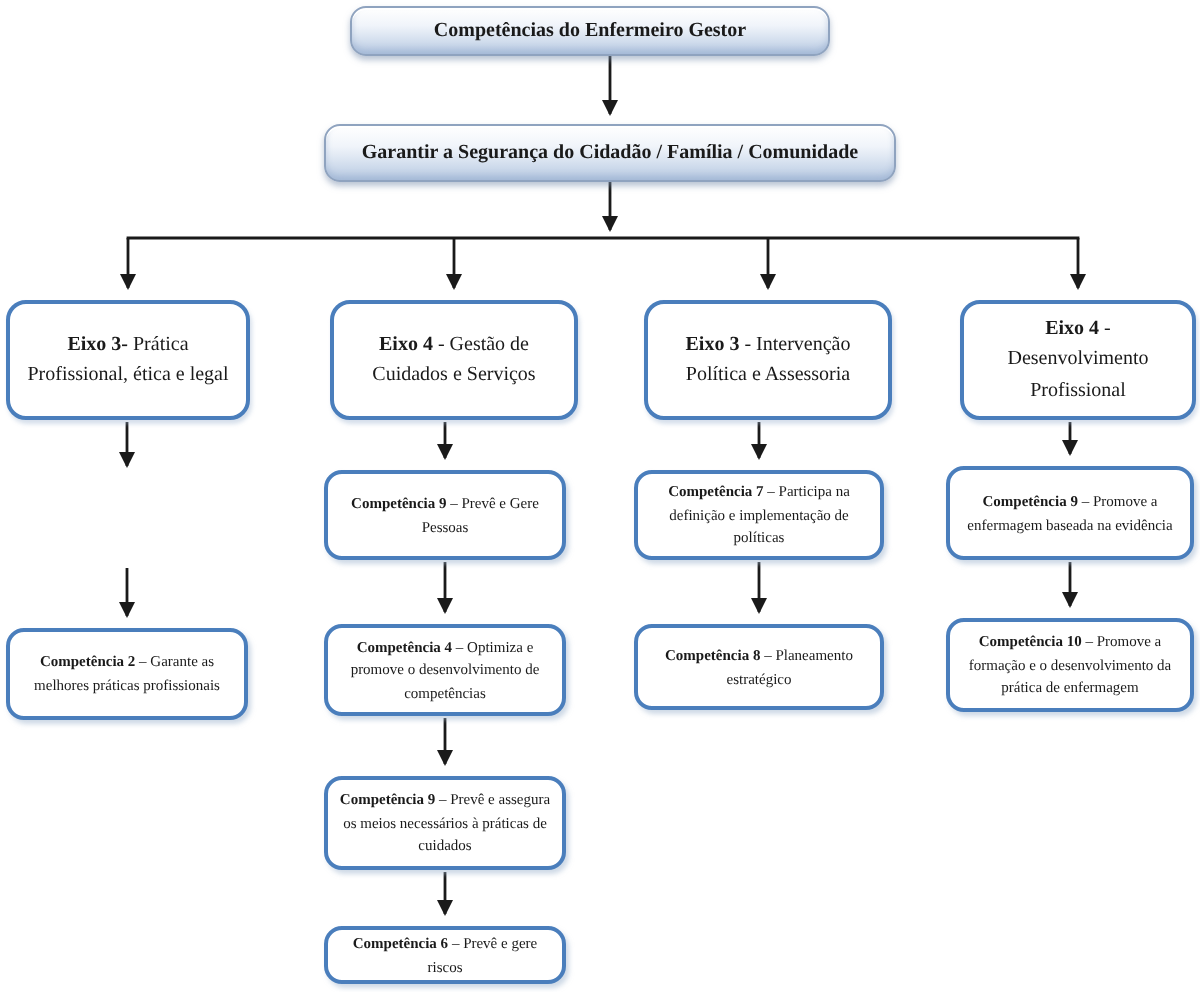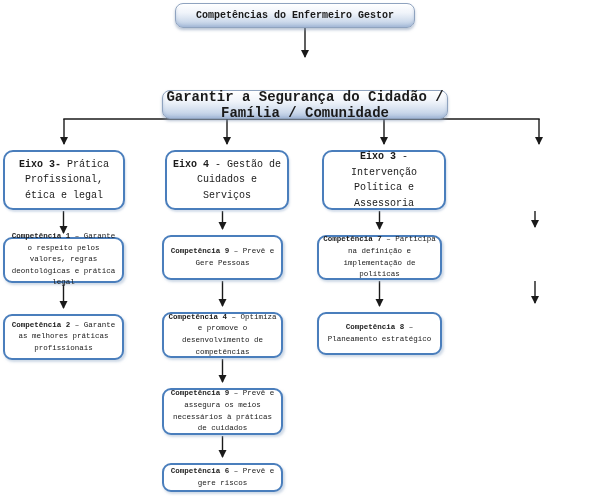--- a/index.html
+++ b/index.html
@@ -1,32 +1,32 @@
 <!DOCTYPE html>
 <html><head>
 <meta charset="utf-8">
 <style>
   html,body { margin:0; padding:0; background:#fff; }
   .canvas {
     position:relative; width:600px; height:496px; background:#ffffff;
-    font-family:Liberation Mono, monospace; color:#1a1a1a; overflow:hidden;
+    font-family:Liberation Serif, serif; color:#1a1a1a; overflow:hidden;
   }
   .connectors { position:absolute; left:0; top:0; width:600px; height:496px; pointer-events:none; }
   .connectors line { stroke:#1a1a1a; stroke-width:1.4; }
 
   .glossy {
     position:absolute; box-sizing:border-box;
     display:flex; align-items:center; justify-content:center; text-align:center;
     border:1px solid #8fa3bf; border-radius:8px;
     background:linear-gradient(180deg,#ffffff 0%,#f0f4fa 38%,#dde6f2 60%,#b7c9e2 100%);
     box-shadow:0 2px 3px rgba(125,145,175,.55), inset 0 1px 0 #ffffff, inset 0 -2px 3px rgba(140,165,200,.45);
     font-weight:bold;
   }
   .title-box { font-size:10px; }
-  .goal-box  { font-size:14px;margin-top:28px; }
+  .goal-box  { font-size:10px; }
 
   .outline-box {
     position:absolute; box-sizing:border-box;
     display:flex; align-items:center; justify-content:center; text-align:center;
     background:#ffffff; border:2.5px solid #4a7ebc;
   }
   .axis-box {
     border-radius:10px; font-size:10px; line-height:1.55; padding:2px 5px;
     box-shadow:1px 2px 2px rgba(165,185,210,.45);
   }
@@ -76,24 +76,24 @@
 
   <div class="outline-box axis-box" style="left:3px;top:150px;width:122px;height:60px">
     <p class="box-text"><b>Eixo 3-</b><span> Prática Profissional, ética e legal</span></p>
   </div>
   <div class="outline-box axis-box" style="left:165px;top:150px;width:124px;height:60px">
     <p class="box-text"><b>Eixo 4</b><span> - Gestão de Cuidados e Serviços</span></p>
   </div>
   <div class="outline-box axis-box" style="left:322px;top:150px;width:124px;height:60px">
     <p class="box-text"><b>Eixo 3</b><span> - Intervenção Política e Assessoria</span></p>
   </div>
+  <div class="outline-box axis-box" style="left:480px;top:150px;width:118px;height:60px">
+    <p class="box-text"><b>Eixo 4</b><span> - Desenvolvimento Profissional</span></p>
+  </div>
 
-  <div class="outline-box comp-box" style="left:3px;top:237px;width:121px;height:46px">
-    <p class="box-text"><b>Competência 1</b><span> – Garante o respeito pelos valores, regras deontológicas e prática legal</span></p>
-  </div>
   <div class="outline-box comp-box" style="left:3px;top:314px;width:121px;height:46px">
     <p class="box-text"><b>Competência 2</b><span> – Garante as melhores práticas profissionais</span></p>
   </div>
 
   <div class="outline-box comp-box" style="left:162px;top:235px;width:121px;height:45px">
     <p class="box-text"><b>Competência 9</b><span> – Prevê e Gere Pessoas</span></p>
   </div>
   <div class="outline-box comp-box" style="left:162px;top:312px;width:121px;height:46px">
     <p class="box-text"><b>Competência 4</b><span> – Optimiza e promove o desenvolvimento de competências</span></p>
   </div>
@@ -104,14 +104,20 @@
     <p class="box-text"><b>Competência 6</b><span> – Prevê e gere riscos</span></p>
   </div>
 
   <div class="outline-box comp-box" style="left:317px;top:235px;width:125px;height:45px">
     <p class="box-text"><b>Competência 7</b><span> – Participa na definição e implementação de políticas</span></p>
   </div>
   <div class="outline-box comp-box" style="left:317px;top:312px;width:125px;height:43px">
     <p class="box-text"><b>Competência 8</b><span> – Planeamento estratégico</span></p>
   </div>
 
+  <div class="outline-box comp-box" style="left:473px;top:233px;width:124px;height:47px">
+    <p class="box-text"><b>Competência 9</b><span> – Promove a enfermagem baseada na evidência</span></p>
+  </div>
+  <div class="outline-box comp-box" style="left:473px;top:309px;width:124px;height:47px">
+    <p class="box-text"><b>Competência 10</b><span> – Promove a formação e o desenvolvimento da prática de enfermagem</span></p>
+  </div>
 
 </div>
 
 </body></html>

